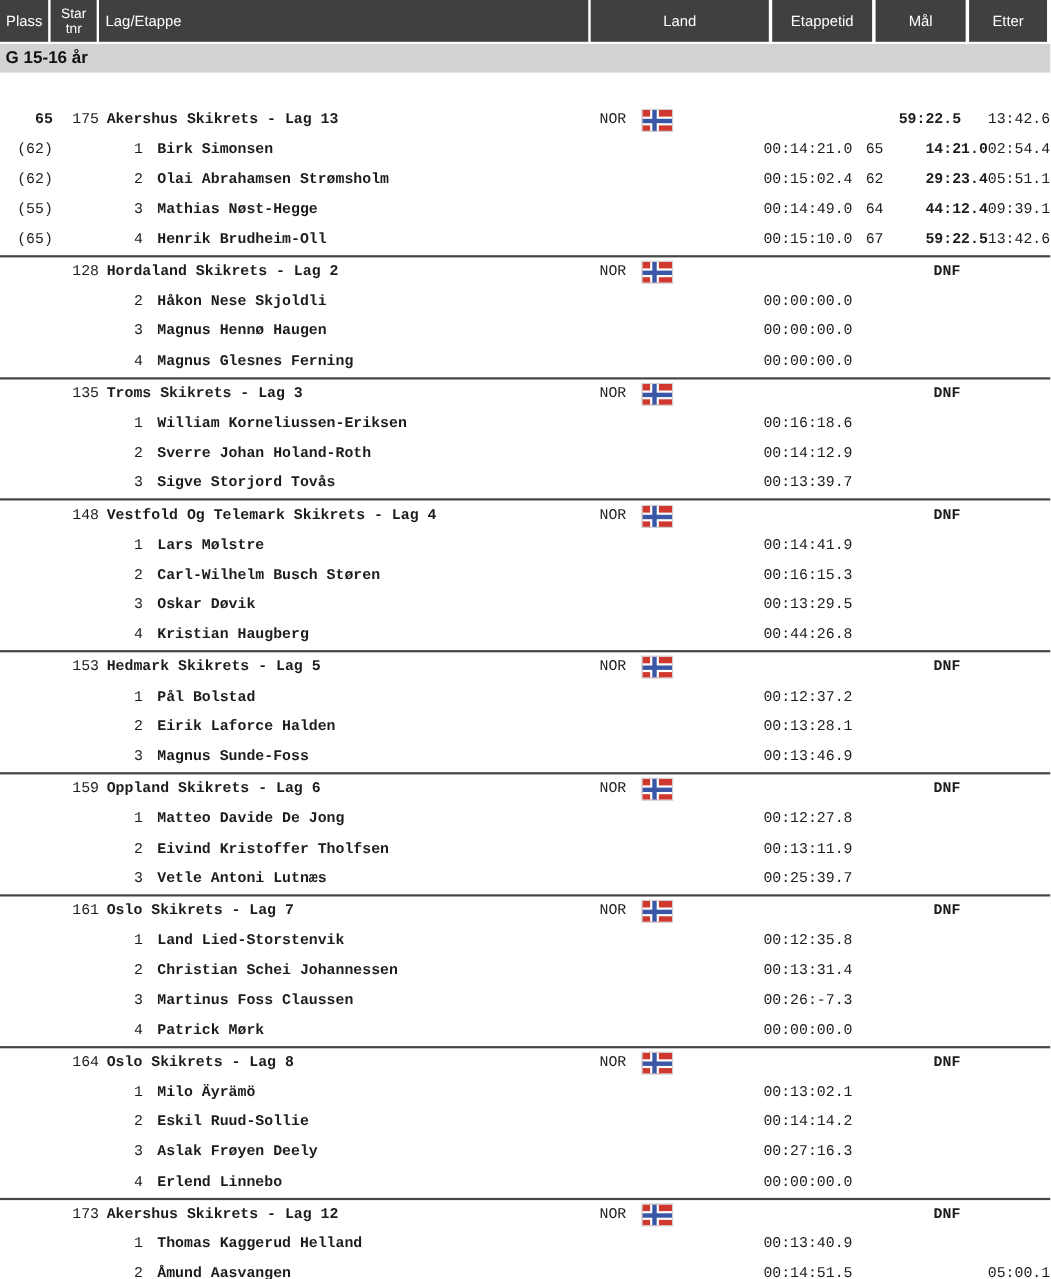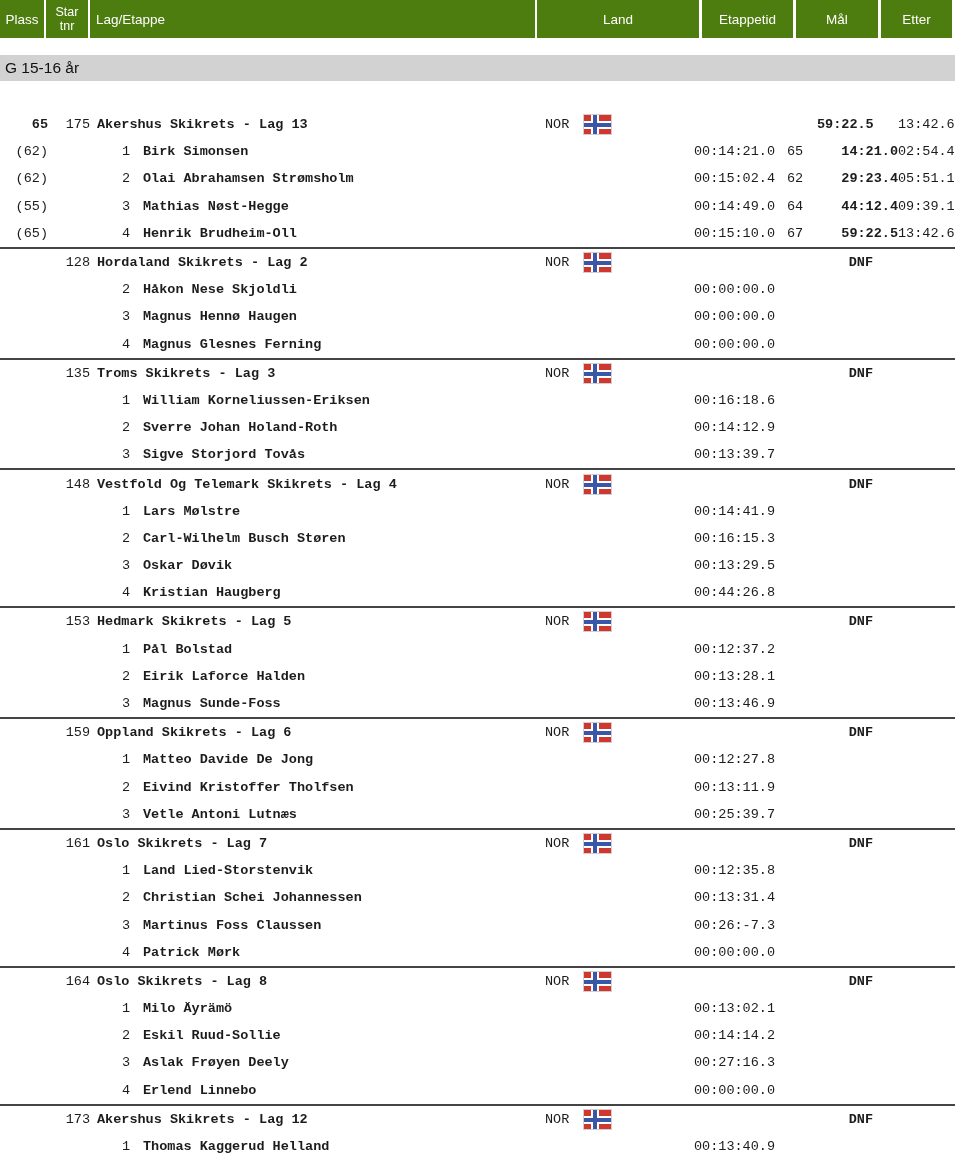--- a/index.html
+++ b/index.html
@@ -8,31 +8,31 @@
     width:955px; height:1163px; background:#ffffff;
     font-family:"Liberation Sans", sans-serif; color:#1c1c1c;
     overflow:hidden;
   }
   
   .header {
     display:grid; height:38px;
     grid-template-columns:44px 2px 42px 2px 445px 2px 162px 3px 91px 3px 82px 3px 71px 1fr;
   }
   .hcell {
-    background:#4d7c0f; color:#fff; font-size:13.5px;
+    background:#404040; color:#fff; font-size:13.5px;
     display:flex; align-items:center; justify-content:center; white-space:nowrap;
   }
   .hcell.left { justify-content:flex-start; padding-left:6px; }
   .hcell.two { flex-direction:column; line-height:14px; font-size:12.5px; }
   .hgap { background:#fff; }
   
   .section {
-    margin-top:17px; height:26px; background:#d2d2d2;
+    margin-top:2px; height:26px; background:#d2d2d2;
     display:flex; align-items:center; padding-left:5px;
-    font-weight:normal; font-size:15.5px; color:#111;
+    font-weight:bold; font-size:15.5px; color:#111;
   }
   
   .results { margin-top:30px;font-family:Liberation Mono, monospace; }
   .block { border-bottom:2px solid #444; }
   .row {
     display:grid; height:27.2px; align-items:center; font-size:13.5px;
     grid-template-columns:48px 42px 40px 1fr 78px 152px 42px 81px 57px;
   }
   .cell { white-space:nowrap; }
   .b { font-weight:bold; }

